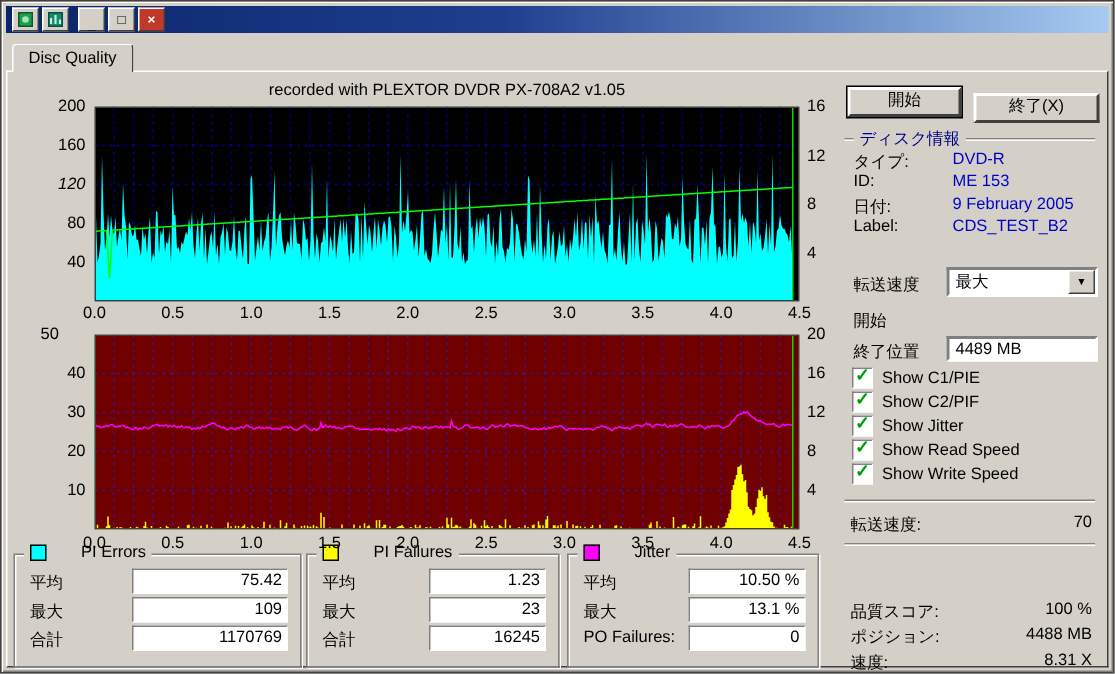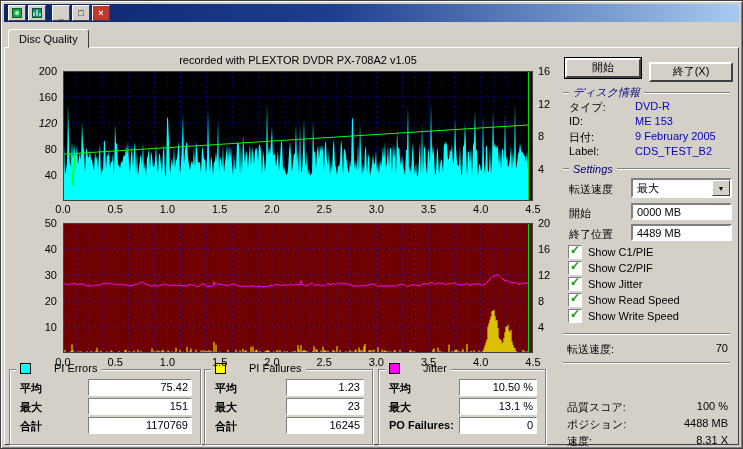--- a/index.html
+++ b/index.html
@@ -21,29 +21,29 @@
   .tabpage{position:absolute;left:3px;top:46px;right:3px;bottom:3px;border:1px solid;
        border-color:#fff #404040 #404040 #fff;background:#d4d0c8;}
   .content{position:absolute;inset:0;}
   .tick{position:absolute;font-size:11px;color:#000;}
   .chart-header{position:absolute;left:62px;top:53px;width:470px;text-align:center;}
   .plot{position:absolute;left:62px;}
   
   .gbox{position:absolute;top:368px;height:74px;border:1px solid #808080;box-shadow:1px 1px 0 #fff, inset 1px 1px 0 #fff;}
   .gbox-title{position:absolute;top:-8px;left:6px;background:#d4d0c8;padding:0 4px;display:flex;align-items:center;gap:23px;}
   .swatch{width:9px;height:9px;border:1px solid #000;display:inline-block;}
-  .gl{position:absolute;left:10px;font-weight:bold;}
+  .gl{position:absolute;left:10px;}
   .gv{position:absolute;right:8px;width:96px;height:15px;background:#fff;border:1px solid;
       border-color:#808080 #fff #fff #808080;text-align:right;padding:0 3px;line-height:15px;box-sizing:content-box;}
   .gv.narrow{width:70px;}
   
   .btn{position:absolute;height:20px;background:#d4d0c8;border:2px solid;border-color:#fff #404040 #404040 #fff;
       text-align:center;line-height:15px;font-size:11px;box-sizing:border-box;cursor:default;}
   .btn.default{outline:1px solid #000;}
-  .sechead{position:absolute;left:562px;right:12px;display:flex;align-items:center;gap:4px;color:#000080;font-style:italic;}
+  .sechead{position:absolute;left:562px;right:12px;display:flex;align-items:center;gap:4px;color:#000080;}
   .hline{border-top:1px solid #808080;border-bottom:1px solid #fff;height:0;}
   .etch{position:absolute;left:562px;right:12px;border-top:1px solid #808080;border-bottom:1px solid #fff;height:0;}
   .plabel{position:absolute;color:#000;}
   .pvalue{position:absolute;color:#0000c8;}
   .sfield{position:absolute;background:#fff;border:2px solid;border-color:#808080 #fff #fff #808080;
       padding:1px 4px;box-sizing:border-box;}
   .combo{position:absolute;left:630px;top:177px;width:101px;height:20px;background:#fff;border:2px solid;
       border-color:#808080 #fff #fff #808080;box-sizing:border-box;}
   .combo-text{position:absolute;left:4px;top:1px;line-height:14px;}
   .combo-btn{position:absolute;right:0;top:0;bottom:0;width:16px;background:#d4d0c8;border:1px solid;
@@ -186,21 +186,21 @@
       </svg>
 
     <div class="gbox" style="left:8px;width:190px">
       <div class="gbox-title">
         <span class="swatch" style="background: rgb(0, 255, 255);"></span>
         <span>PI Errors</span>
       </div>
       <div class="gl" style="top:11px">平均</div>
       <div class="gv" style="top:9px">75.42</div>
       <div class="gl" style="top:30px">最大</div>
-      <div class="gv" style="top:28px">151</div>
+      <div class="gv" style="top:28px">109</div>
       <div class="gl" style="top:49px">合計</div>
       <div class="gv" style="top:47px">1170769</div>
     </div>
 
     <div class="gbox" style="left:203px;width:167px">
       <div class="gbox-title">
         <span class="swatch" style="background: rgb(255, 255, 0);"></span>
         <span>PI Failures</span>
       </div>
       <div class="gl" style="top:11px">平均</div>
@@ -234,34 +234,28 @@
     </div>
     <div class="plabel" style="left:568px;top:99px">タイプ:</div>
     <div class="pvalue" style="left:634px;top:99px">DVD-R</div>
     <div class="plabel" style="left:568px;top:114px">ID:</div>
     <div class="pvalue" style="left:634px;top:114px">ME 153</div>
     <div class="plabel" style="left:568px;top:129px">日付:</div>
     <div class="pvalue" style="left:634px;top:129px">9 February 2005</div>
     <div class="plabel" style="left:568px;top:144px">Label:</div>
     <div class="pvalue" style="left:634px;top:144px">CDS_TEST_B2</div>
 
-    <div class="sechead" style="top:162px">
-      <span class="hline" style="width:6px"></span>
-      <span>Settings</span>
-      <span class="hline" style="flex:1"></span>
-    </div>
     <div class="plabel" style="left:568px;top:181px">転送速度</div>
     <div class="combo">
       <span class="combo-text">最大</span>
       <span class="combo-btn">
           <span>▼</span>
         </span>
     </div>
     <div class="plabel" style="left:568px;top:205px">開始</div>
-    <div class="sfield" style="left:630px;top:202px;width:101px;height:17px">0000 MB</div>
     <div class="plabel" style="left:568px;top:226px">終了位置</div>
     <div class="sfield" style="left:630px;top:223px;width:101px;height:17px">4489 MB</div>
 
     <div id="checkbox-list">
         <div class="cbrow" style="top: 244px;">
           <span class="cb">
             <span class="check">✓</span>
           </span>
           <span>Show C1/PIE</span>
         </div>
@@ -324,21 +318,21 @@
       <div class="tick" style="left: 518px; top: 355px; width: 28px; text-align: center;">4.5</div>
       <div class="tick" style="left: 26px; top: 64px; width: 30px; text-align: right;">200</div>
       <div class="tick" style="left: 26px; top: 90px; width: 30px; text-align: right;">160</div>
       <div class="tick" style="left: 26px; top: 116px; width: 30px; text-align: right; font-style: italic;">120</div>
       <div class="tick" style="left: 26px; top: 142px; width: 30px; text-align: right;">80</div>
       <div class="tick" style="left: 26px; top: 168px; width: 30px; text-align: right;">40</div>
       <div class="tick" style="left: 537px; top: 64px; width: 22px; text-align: left;">16</div>
       <div class="tick" style="left: 537px; top: 96.5px; width: 22px; text-align: left;">12</div>
       <div class="tick" style="left: 537px; top: 129px; width: 22px; text-align: left;">8</div>
       <div class="tick" style="left: 537px; top: 161.5px; width: 22px; text-align: left;">4</div>
-      <div class="tick" style="left: 26px; top: 216px; width: 30px; text-align: right;">50</div>
+      <div class="tick" style="left: 26px; top: 216px; width: 30px; text-align: left;">50</div>
       <div class="tick" style="left: 26px; top: 242px; width: 30px; text-align: right;">40</div>
       <div class="tick" style="left: 26px; top: 268px; width: 30px; text-align: right;">30</div>
       <div class="tick" style="left: 26px; top: 294px; width: 30px; text-align: right;">20</div>
       <div class="tick" style="left: 26px; top: 320px; width: 30px; text-align: right;">10</div>
       <div class="tick" style="left: 537px; top: 216px; width: 22px; text-align: left;">20</div>
       <div class="tick" style="left: 537px; top: 242px; width: 22px; text-align: left;">16</div>
       <div class="tick" style="left: 537px; top: 268px; width: 22px; text-align: left;">12</div>
       <div class="tick" style="left: 537px; top: 294px; width: 22px; text-align: left;">8</div>
       <div class="tick" style="left: 537px; top: 320px; width: 22px; text-align: left;">4</div>
     </div>

